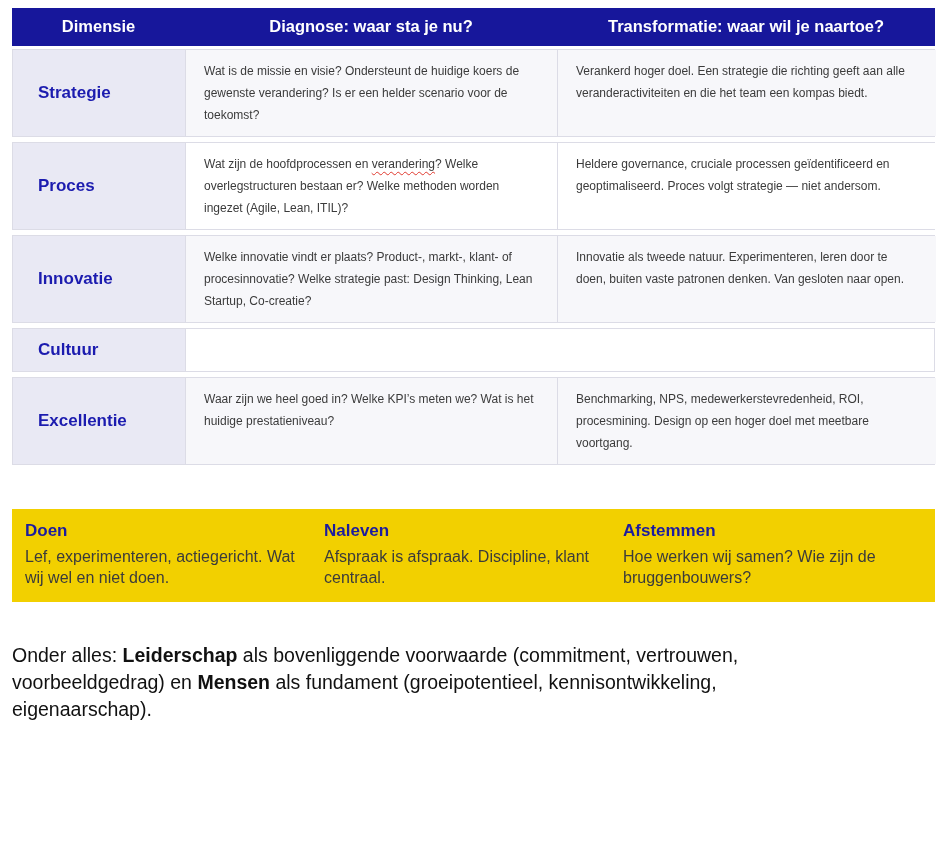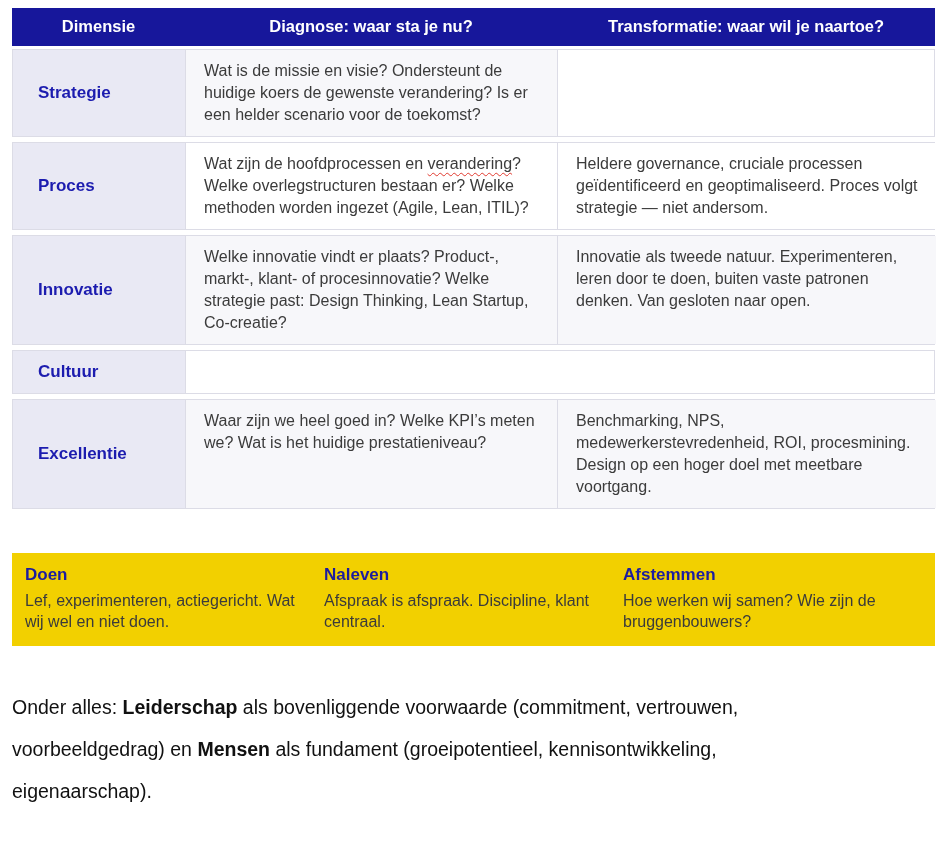--- a/index.html
+++ b/index.html
@@ -33,21 +33,21 @@
     font-weight: bold;
     font-size: 16.5px;
     text-align: center;
     padding: 9px 4px 10px 4px;
   }
   .brow {
     border: 1px solid #dcdce6;
   }
   .cell {
     box-sizing: border-box;
-    font-size: 16px;
+    font-size: 12px;
     line-height: 22px;
     color: #3b3b3b;
     padding: 10px 18px 10px 18px;
   }
   .cell.label {
     background: #e9e9f4;
     color: #1c1caf;
     font-weight: bold;
     font-size: 17px;
     display: flex;
@@ -86,41 +86,42 @@
     color: #3b3b3b;
     font-size: 16px;
     line-height: 21px;
     max-width: 280px;
   }
   
   .footer {
     margin: 40px 0 0 0;
     max-width: 845px;
     font-size: 19.5px;
-    line-height: 42px;
+    line-height: 27px;
     color: #111111;
   }
   .footer b { font-weight: bold; }
 </style>
 </head>
 <body>
 
 <div class="page">
 
   <div class="dtable">
 
     <div class="trow thead">
       <div class="hcell">Dimensie</div>
       <div class="hcell">Diagnose: waar sta je nu?</div>
       <div class="hcell">Transformatie: waar wil je naartoe?</div>
     </div>
 
     <div class="trow brow alt">
       <div class="cell label">Strategie</div>
       <div class="cell diag">Wat is de missie en visie? Ondersteunt de huidige koers de gewenste verandering? Is er een helder scenario voor de toekomst?</div>
+      <div class="cell trans">Verankerd hoger doel. Een strategie die richting geeft aan alle veranderactiviteiten en die het team een kompas biedt.</div>
     </div>
 
     <div class="trow brow">
       <div class="cell label">Proces</div>
       <div class="cell diag"><span>Wat zijn de hoofdprocessen en </span><span class="sq">verandering</span><span>? Welke overlegstructuren bestaan er? Welke methoden worden ingezet (Agile, Lean, ITIL)?</span></div>
       <div class="cell trans">Heldere governance, cruciale processen geïdentificeerd en geoptimaliseerd. Proces volgt strategie — niet andersom.</div>
     </div>
 
     <div class="trow brow alt">
       <div class="cell label">Innovatie</div>

